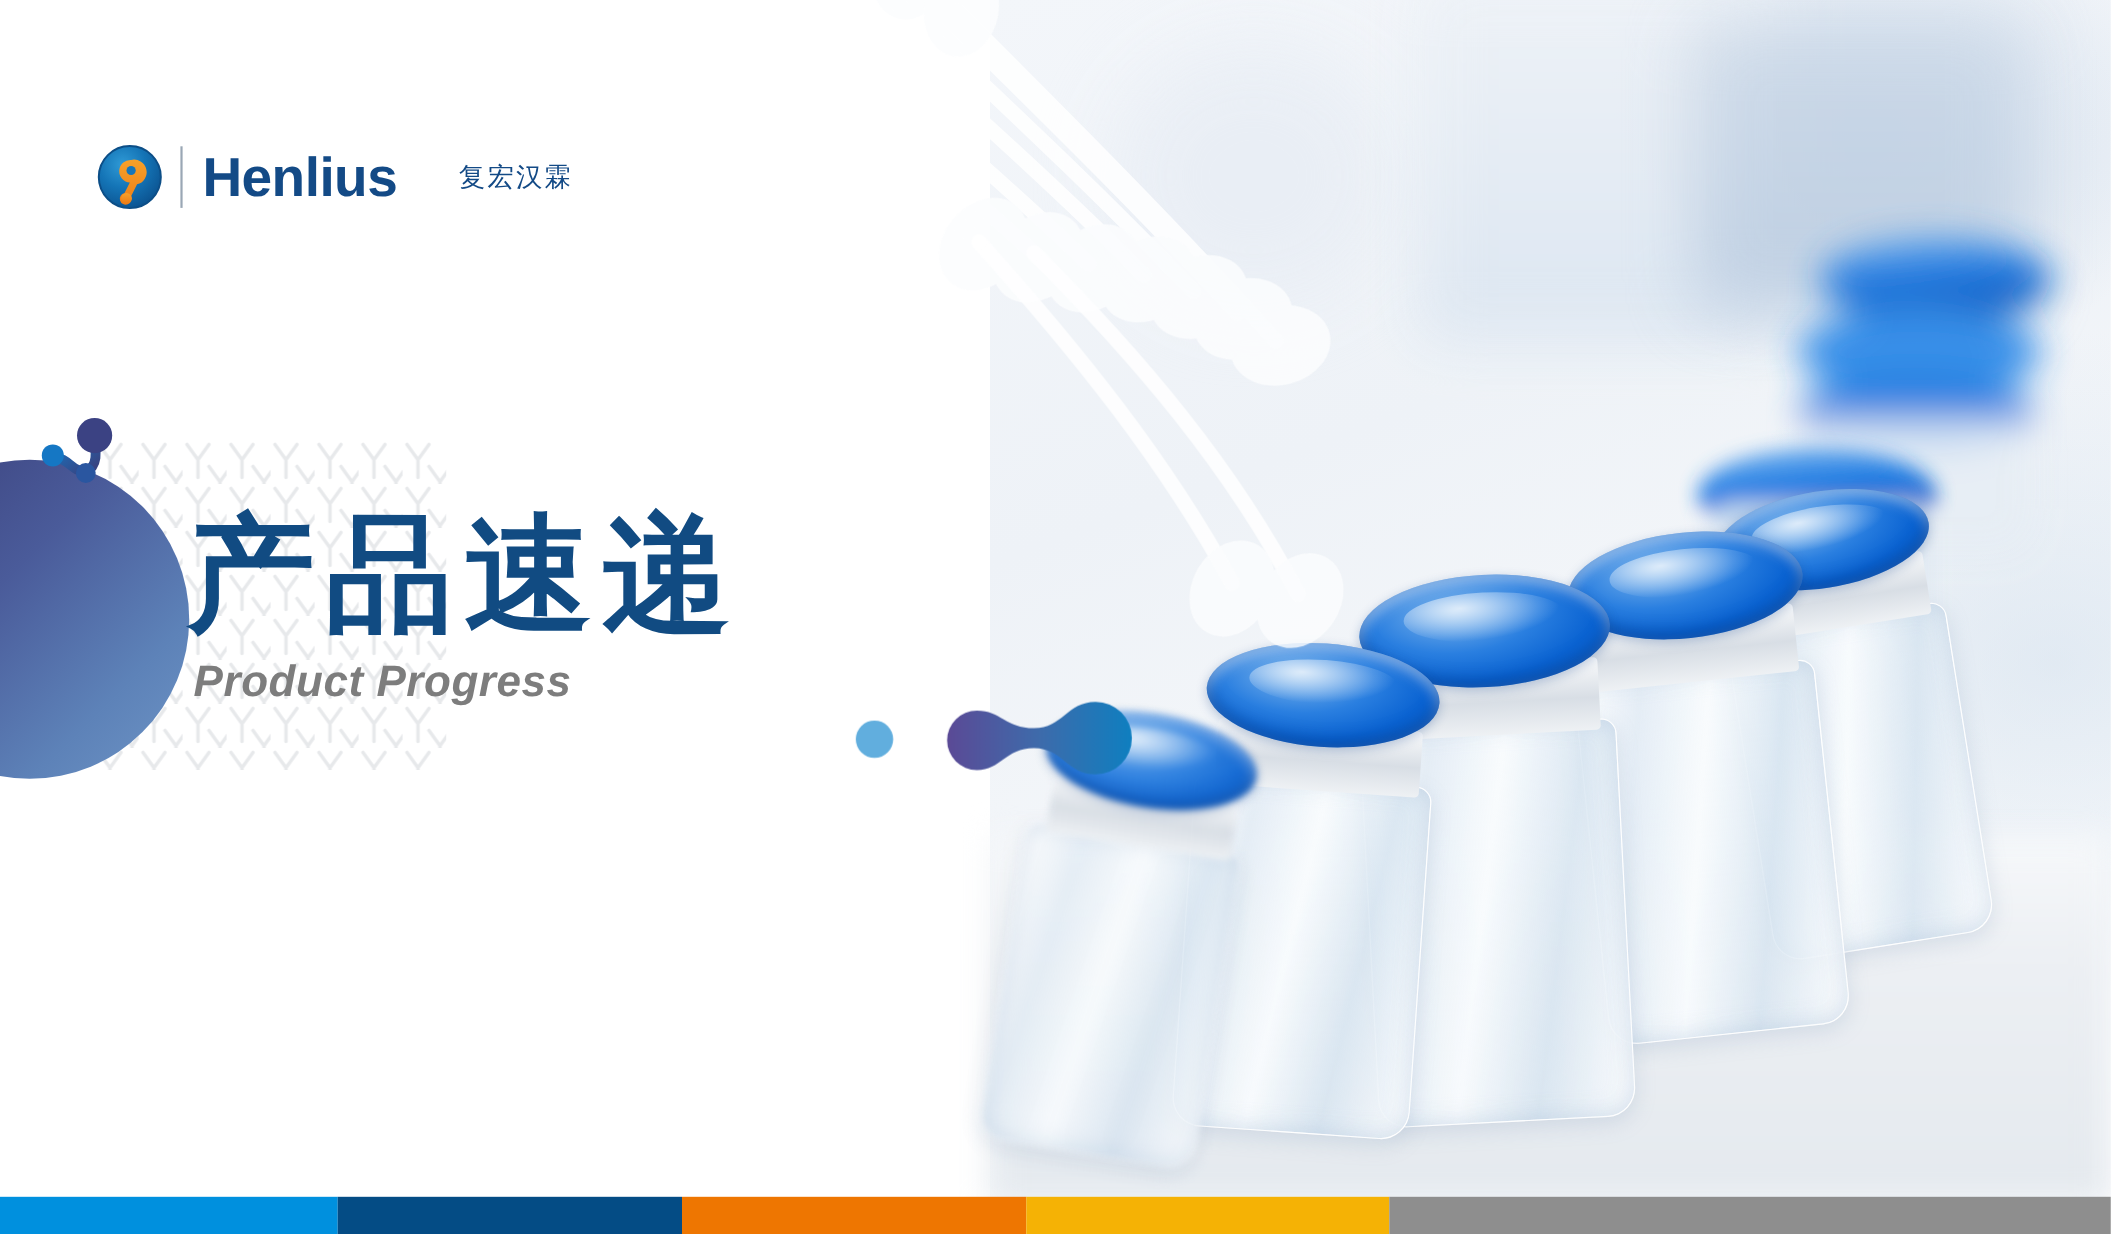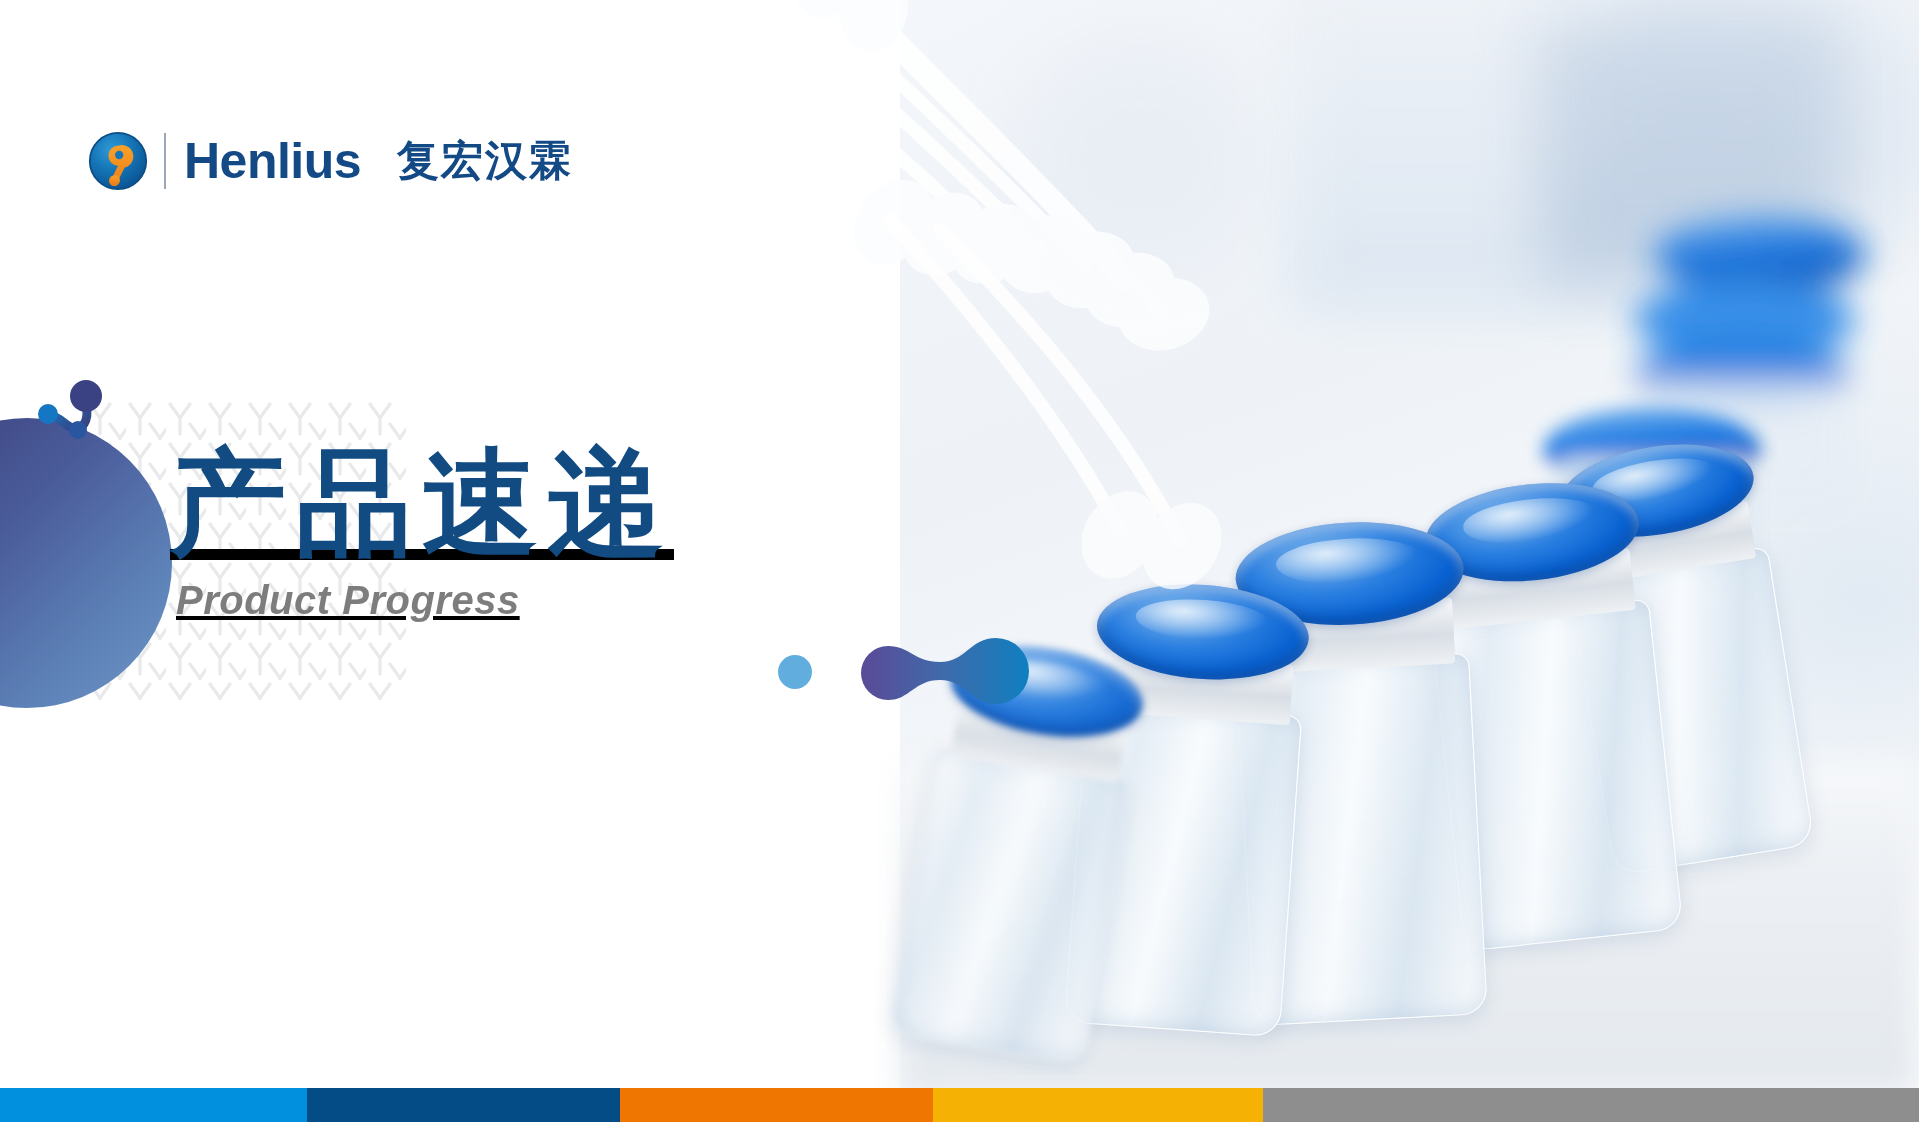--- a/index.html
+++ b/index.html
@@ -182,34 +182,33 @@
   .logo-word {
     font-family: "Liberation Sans", sans-serif;
     font-weight: bold;
     font-size: 50px;
     color: #134a86;
     letter-spacing: -0.5px;
     line-height: 1;
   }
   .logo-cn {
     font-family: "DejaVu Sans", sans-serif;
-    font-weight: bold;
-    font-size: 42px;
+    font-weight: normal;
+    font-size: 24px;
     color: #134a86;
-    margin-left: 36px;
+    margin-left: 56px;
     letter-spacing: 2px;
     line-height: 1;
   }
 
   
   .title-block {
     position: absolute;
-    left: 170px; top: 442px;
+    left: 170px; top: 462px;
     width: 760px;
-    text-decoration: underline;
   }
   .title-cn {
     font-family: "DejaVu Sans", sans-serif;
     font-weight: bold;
     font-size: 116px;
     line-height: 1.05;
     color: #114b82;
     letter-spacing: 10px;
     margin: 0;
     white-space: nowrap;

